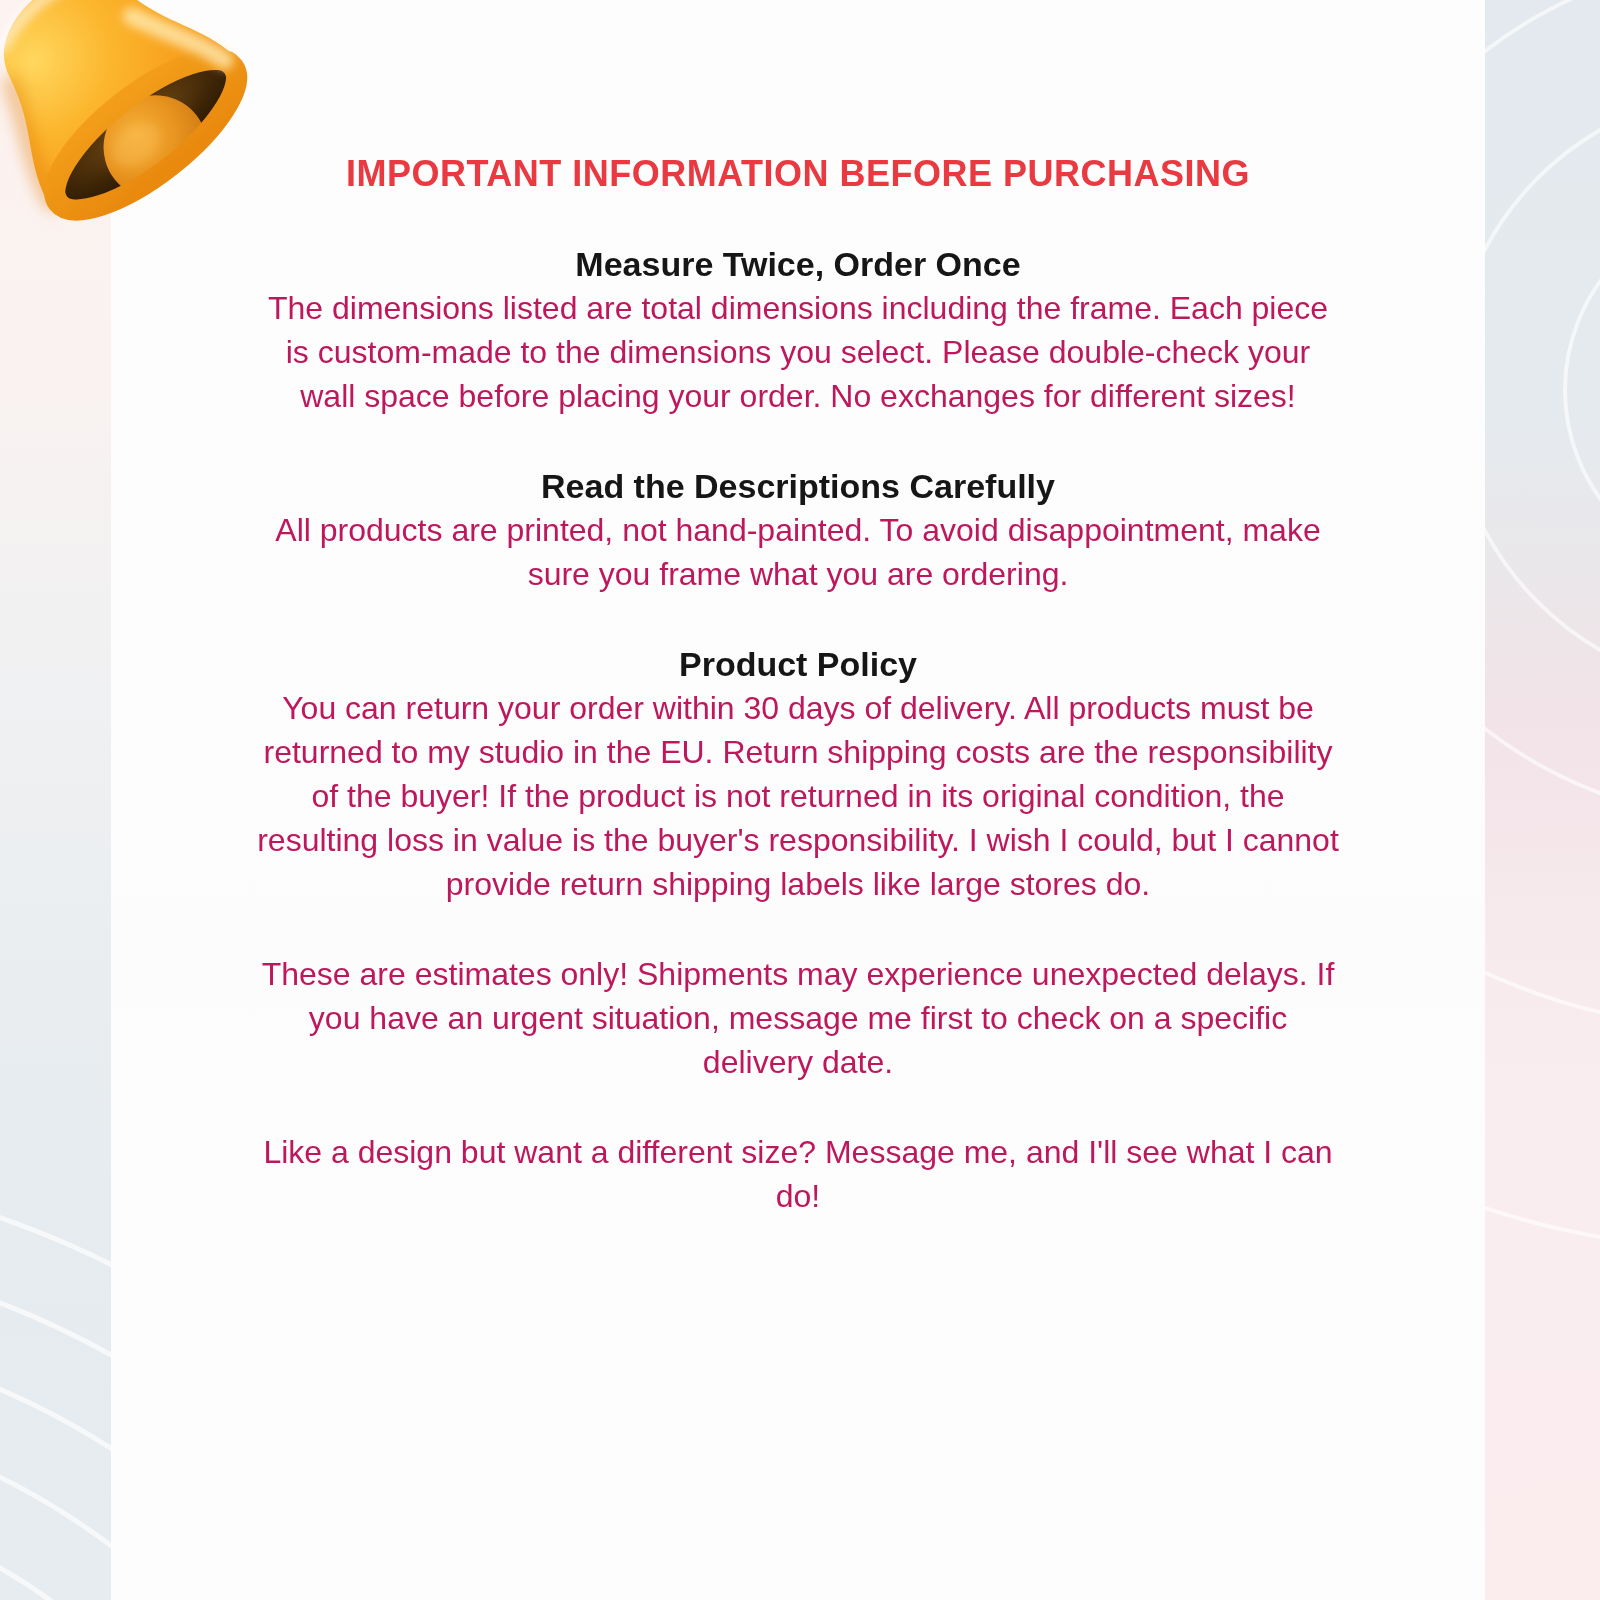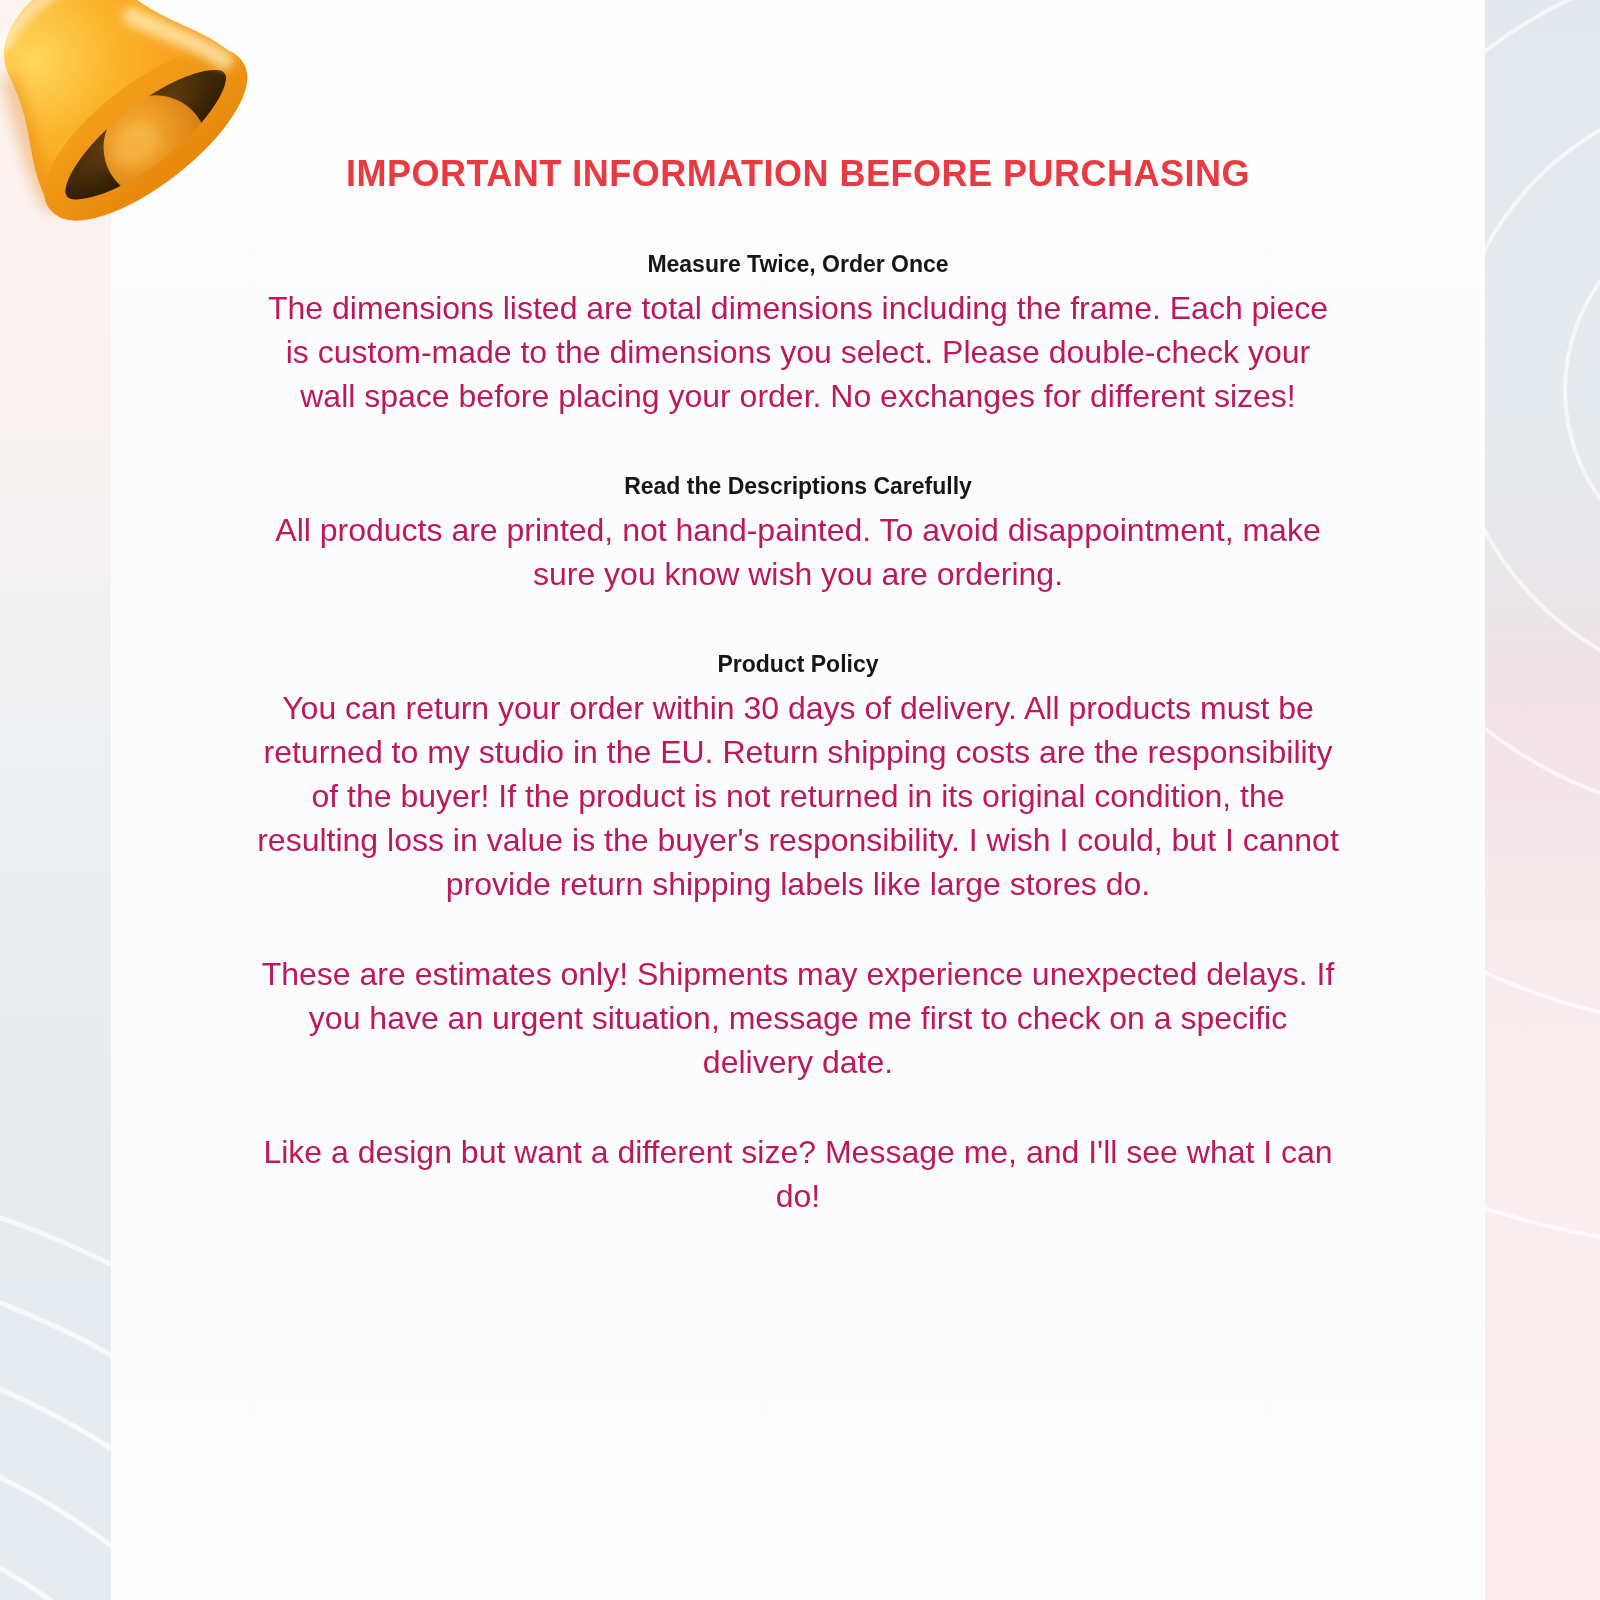--- a/index.html
+++ b/index.html
@@ -51,21 +51,21 @@
   .notice-title {
     font-size: 36px;
     font-weight: bold;
     letter-spacing: 0.5px;
     color: #e83a40;
     line-height: 44px;
     margin: 0 auto 46px auto;
   }
   .section { margin: 0 auto 46px auto; width: 1320px; }
   .section-heading {
-    font-size: 23px;
+    font-size: 34px;
     font-weight: bold;
     line-height: 44px;
     color: #161616;
     margin: 0;
   }
   .section-body {
     font-size: 32px;
     font-weight: normal;
     line-height: 44px;
     color: #be185d;
@@ -165,21 +165,21 @@
     <div class="section">
       <h2 class="section-heading">Measure Twice, Order Once</h2>
       <p class="section-body">The dimensions listed are total dimensions including the frame. Each piece
 is custom-made to the dimensions you select. Please double-check your
 wall space before placing your order. No exchanges for different sizes!</p>
     </div>
 
     <div class="section">
       <h2 class="section-heading">Read the Descriptions Carefully</h2>
       <p class="section-body">All products are printed, not hand-painted. To avoid disappointment, make
-sure you know wish you are ordering.</p>
+sure you frame what you are ordering.</p>
     </div>
 
     <div class="section">
       <h2 class="section-heading">Product Policy</h2>
       <p class="section-body">You can return your order within 30 days of delivery. All products must be
 returned to my studio in the EU. Return shipping costs are the responsibility
 of the buyer! If the product is not returned in its original condition, the
 resulting loss in value is the buyer's responsibility. I wish I could, but I cannot
 provide return shipping labels like large stores do.</p>
     </div>

